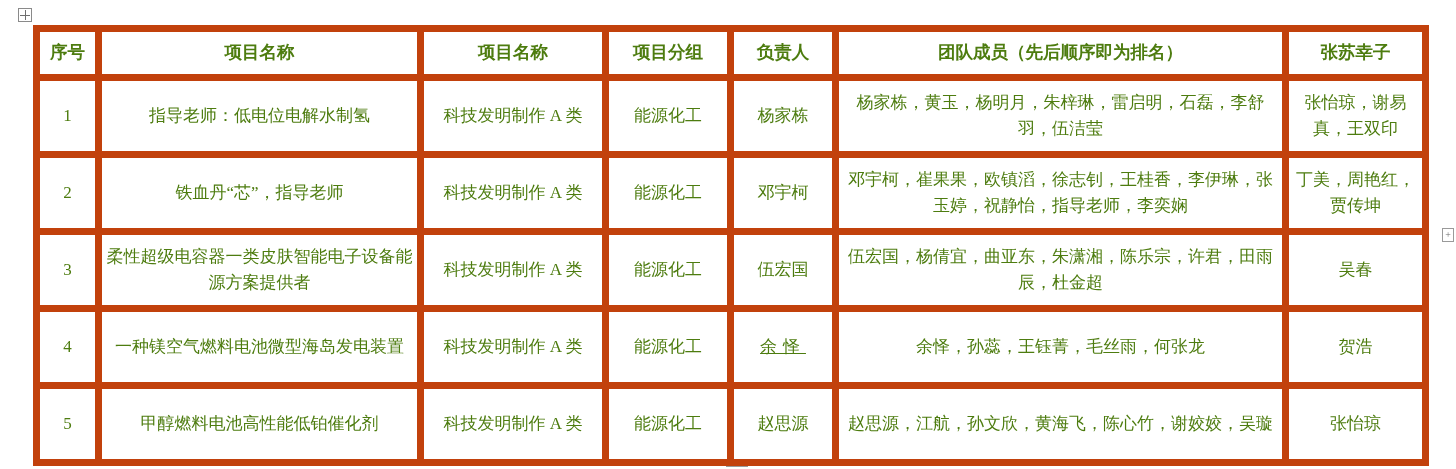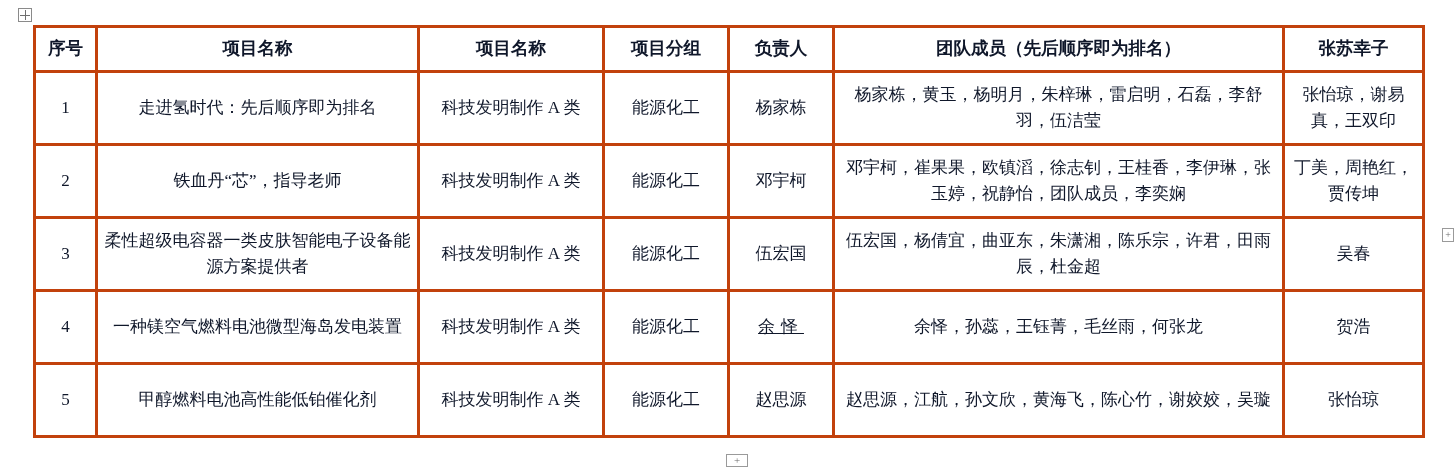--- a/index.html
+++ b/index.html
@@ -91,27 +91,27 @@
     left: 33px;
     top: 25px;
     width: 1389px;
     border-collapse: collapse;
     table-layout: fixed;
     background: #ffffff;
   }
 
   table.doc-table td,
   table.doc-table th {
-    border: 3px solid #c2410c;
+    border: 7px solid #c2410c;
     text-align: center;
     vertical-align: middle;
     padding: 3px 4px;
     font-size: 17px;
     line-height: 1.55;
-    color: #0f172a;
+    color: #4d7c0f;
     font-weight: normal;
     word-break: break-all;
   }
 
   table.doc-table thead th {
     font-weight: bold;
     height: 36px;
     font-size: 17.5px;
   }
 
@@ -162,34 +162,34 @@
         <th>项目名称</th>
         <th>项目分组</th>
         <th>负责人</th>
         <th>团队成员（先后顺序即为排名）</th>
         <th>张苏幸子</th>
       </tr>
     </thead>
     <tbody id="table-body">
         <tr>
           <td>1</td>
-          <td>走进氢时代：先后顺序即为排名</td>
+          <td>指导老师：低电位电解水制氢</td>
           <td>科技发明制作 A 类</td>
           <td>能源化工</td>
           <td>杨家栋</td>
           <td>杨家栋，黄玉，杨明月，朱梓琳，雷启明，石磊，李舒羽，伍洁莹</td>
           <td>张怡琼，谢易真，王双印</td>
         </tr>
         <tr>
           <td>2</td>
           <td>铁血丹“芯”，指导老师</td>
           <td>科技发明制作 A 类</td>
           <td>能源化工</td>
           <td>邓宇柯</td>
-          <td>邓宇柯，崔果果，欧镇滔，徐志钊，王桂香，李伊琳，张玉婷，祝静怡，团队成员，李奕娴</td>
+          <td>邓宇柯，崔果果，欧镇滔，徐志钊，王桂香，李伊琳，张玉婷，祝静怡，指导老师，李奕娴</td>
           <td>丁美，周艳红，贾传坤</td>
         </tr>
         <tr>
           <td>3</td>
           <td>柔性超级电容器一类皮肤智能电子设备能源方案提供者</td>
           <td>科技发明制作 A 类</td>
           <td>能源化工</td>
           <td>伍宏国</td>
           <td>伍宏国，杨倩宜，曲亚东，朱潇湘，陈乐宗，许君，田雨辰，杜金超</td>
           <td>吴春</td>

